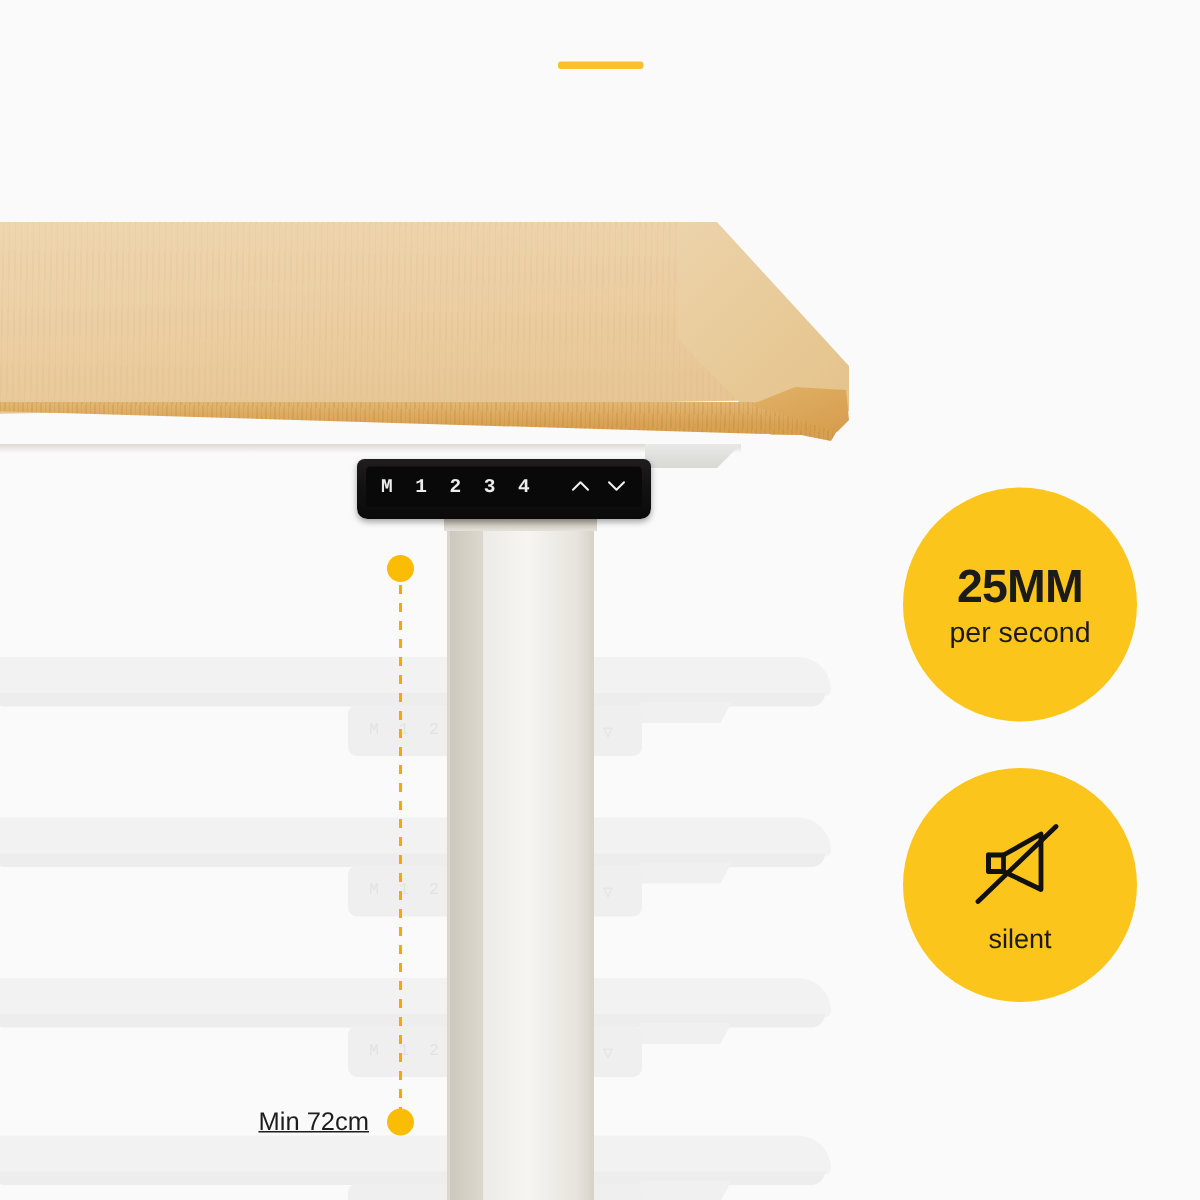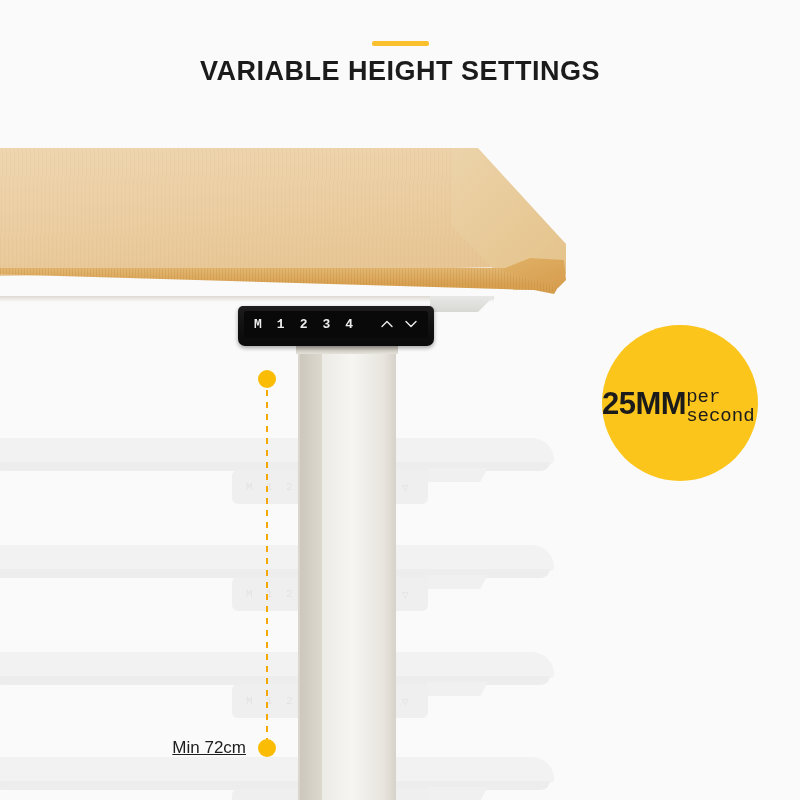--- a/index.html
+++ b/index.html
@@ -202,45 +202,44 @@
     white-space:nowrap;
   }
   .label-max{left:56px;top:369px;width:190px;}
   .label-min{left:56px;top:738px;width:190px;text-decoration:underline;}
 
   
   .badge{
     position:absolute;
     width:156px;height:156px;border-radius:50%;
     background:#fbc51c;
-    display:flex;flex-direction:row;
+    display:flex;flex-direction:column;
     align-items:center;justify-content:center;
   }
   .badge-speed{left:602px;top:325px;}
   .badge-silent{left:602px;top:512px;}
   .badge-big{
     font-size:31px;font-weight:bold;color:#1b1b1b;
     letter-spacing:-0.5px;line-height:1;
   }
   .badge-sub{
-    font-size:19px;color:#1b1b1b;margin-top:7px;line-height:1;font-family:Liberation Mono, monospace;
+    font-size:19px;color:#1b1b1b;margin-top:7px;line-height:1;
   }
   .badge-icon{margin-bottom:4px;}
   .badge-icon svg{display:block;}
   .badge-caption{
     font-size:18px;color:#1b1b1b;line-height:1;margin-top:6px;
   }
 </style>
 </head>
 <body>
 
 <div id="stage">
 
   <div class="accent-bar"></div>
-  <div class="title">VARIABLE HEIGHT SETTINGS</div>
 
   <div class="ghost" style="left:-6px;top:438px;">
     <div class="gtop"></div>
     <div class="gedge"></div>
     <div class="gbracket"></div>
     <div class="gpanel">
       <span class="gd" style="left:14px;">M</span>
       <span class="gd" style="left:34px;">1</span>
       <span class="gd" style="left:54px;">2</span>
       <span class="gd" style="left:74px;">3</span>
@@ -332,14 +331,27 @@
   <div class="dim-line"></div>
   <div class="dot dot-max"></div>
   <div class="dot dot-min"></div>
   <div class="dim-label label-min">Min 72cm</div>
 
   <div class="badge badge-speed">
     <div class="badge-big">25MM</div>
     <div class="badge-sub">per second</div>
   </div>
 
+  <div class="badge badge-silent">
+    <div class="badge-icon">
+      <svg width="68" height="62" viewBox="0 0 68 62">
+        <g fill="none" stroke="#111" stroke-width="3.2" stroke-linecap="round" stroke-linejoin="round">
+          <path d="M13 25 L23 25 L48 11 L48 48 L23 36 L13 36 Z"></path>
+          <path d="M13 25 L13 36"></path>
+          <path d="M23 25 L23 36"></path>
+        </g>
+        <path d="M6 56 L58 6" fill="none" stroke="#111" stroke-width="3.2" stroke-linecap="round"></path>
+      </svg>
+    </div>
+    <div class="badge-caption">silent</div>
+  </div>
 
 </div>
 
 </body></html>

